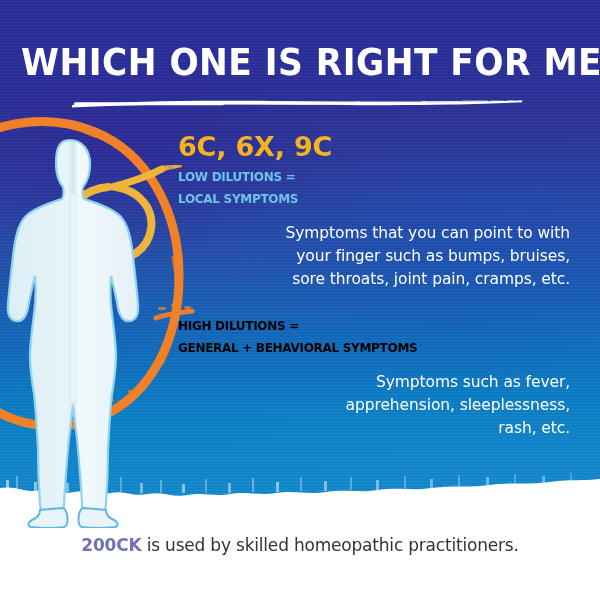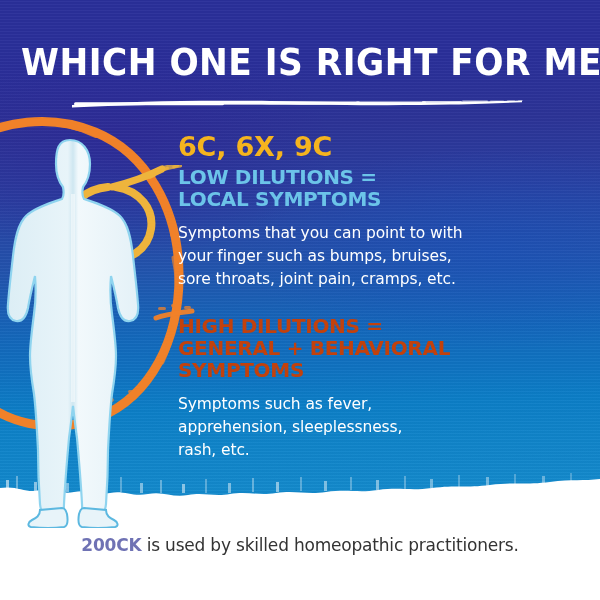--- a/index.html
+++ b/index.html
@@ -159,38 +159,39 @@
     line-height: 26px;
     letter-spacing: -0.2px;
     margin: 0 0 6px 0;
   }
   .dose.low  { color: #f5b41e; }
   .dose.high { color: #f07f29; }
 
   .sub {
     font-family: "DejaVu Sans", sans-serif;
     font-weight: 700;
-    font-size: 20px;
+    font-size: 12px;
     line-height: 22px;
     letter-spacing: -0.3px;
     margin: 0 0 12px 0;
     white-space: pre-line;
   }
   .sub.low  { color: #6cc4e9; }
-  .sub.high { color: #c2410c; }
+  .sub.high { color: #000000; }
 
   .body {
     font-family: "DejaVu Sans", sans-serif;
     font-weight: 400;
     font-size: 15.5px;
     line-height: 23px;
     color: #ffffff;
-    margin: 0;
+    margin: 8px;
     white-space: pre-line;
     letter-spacing: -0.1px;
+    text-align: right;
   }
 
   
   .footer {
     position: absolute;
     left: 0;
     top: 533px;
     width: 600px;
     text-align: center;
     font-family: "DejaVu Sans", sans-serif;

